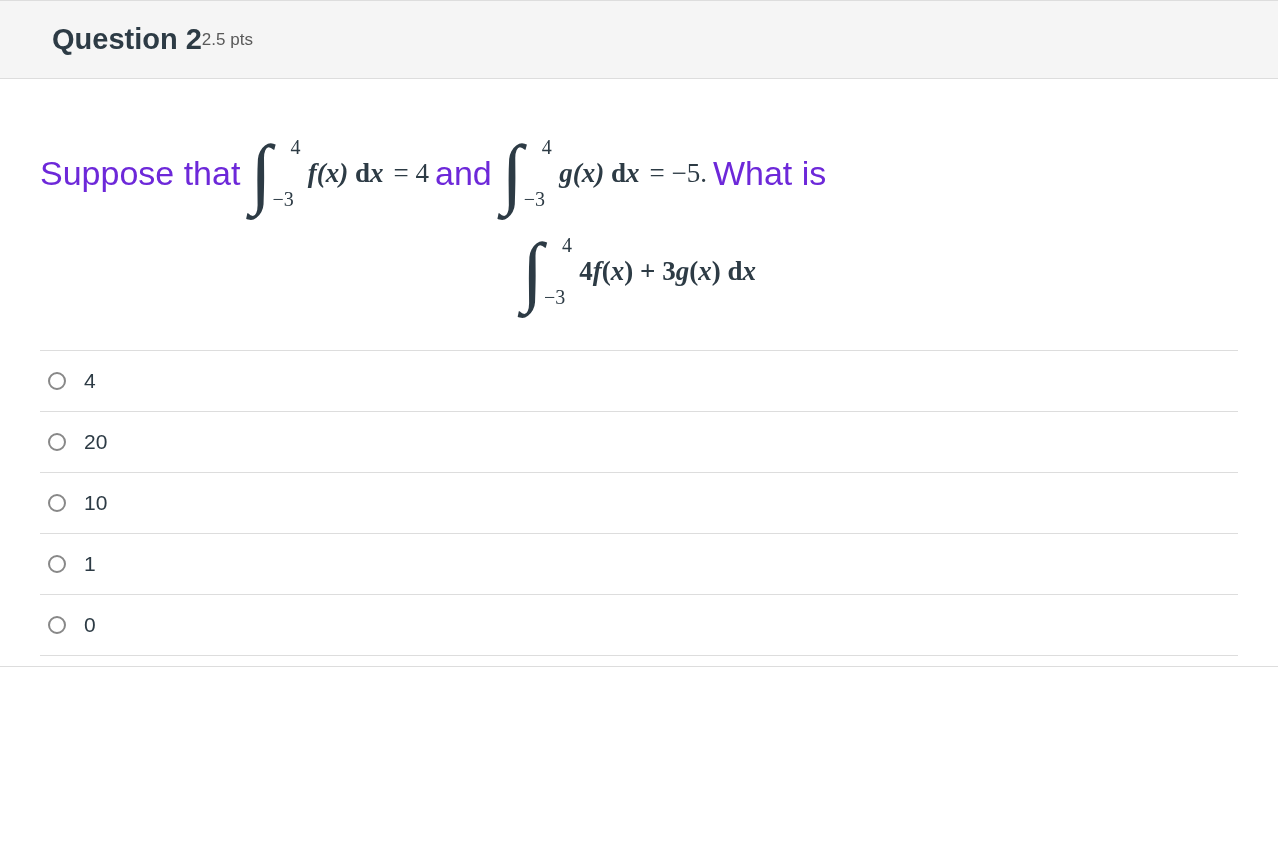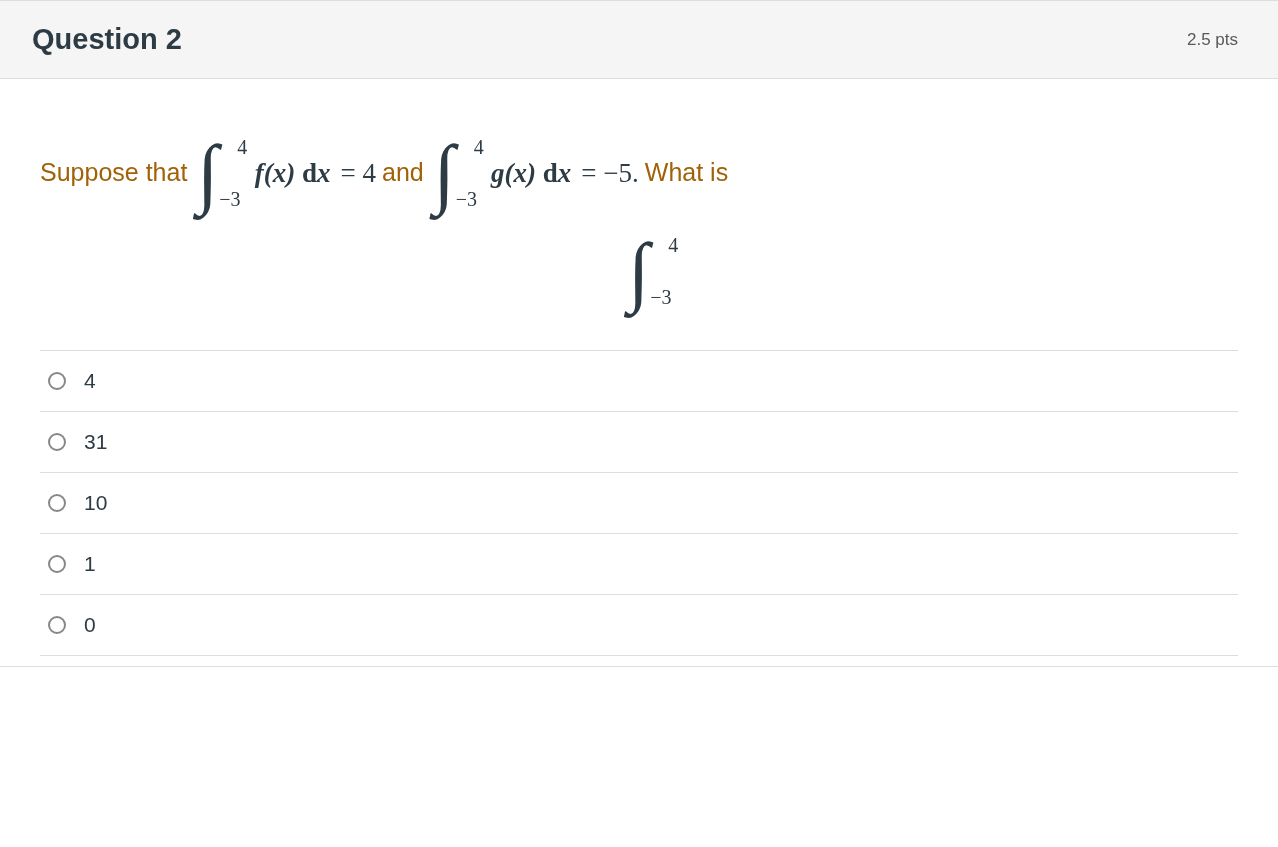--- a/index.html
+++ b/index.html
@@ -12,23 +12,22 @@
   }
   .container {
     width: 1278px;
     border: 1px solid #ddd;
     border-left: none;
     border-right: none;
   }
   .header {
     background: #f5f5f5;
     border-bottom: 1px solid #ddd;
-    padding: 22px 40px 22px 32px;
+    padding: 22px 40px 22px 52px;
     display: flex;
-    justify-content: space-between;
     align-items: center;
   }
   .q-title {
     font-size: 29px;
     font-weight: 700;
     color: #2d3b45;
   }
   .q-points {
     font-size: 17px;
     color: #595959;
@@ -46,22 +45,22 @@
     align-items: center;
     flex-wrap: wrap;
     gap: 6px;
   }
   .math-line.centered {
     justify-content: center;
     margin-top: 20px;
     margin-bottom: 40px;
   }
   .txt {
-    font-size: 25px;
-    color: #a16207;
+    font-size: 34px;
+    color: #6d28d9;
   }
   .integral {
     display: inline-flex;
     align-items: center;
     position: relative;
     margin: 0 4px;
   }
   .int-sign {
     position: relative;
     font-size: 78px;
@@ -162,33 +161,34 @@
         <span class="eqrest"> = −5.</span>
 
         <span class="txt">  What is</span>
       </div>
 
       <div class="math-line centered">
         <span class="integral">
           <span class="int-sign">∫</span>
           <span class="int-upper">4</span>
           <span class="int-lower">−3</span>
+          <span class="integrand"><span class="rm">4</span>f<span class="rm">(</span>x<span class="rm">) + 3</span>g<span class="rm">(</span>x<span class="rm">)</span><span class="rm"> d</span>x</span>
         </span>
       </div>
 
     </div>
 
     <div class="answers">
       <label class="answer-row">
         <input type="radio" name="q2" class="radio" style="">
         <span class="answer-label">4</span>
       </label>
       <label class="answer-row">
         <input type="radio" name="q2" class="radio" style="">
-        <span class="answer-label">31</span>
+        <span class="answer-label">20</span>
       </label>
       <label class="answer-row">
         <input type="radio" name="q2" class="radio" style="">
         <span class="answer-label">10</span>
       </label>
       <label class="answer-row">
         <input type="radio" name="q2" class="radio" style="">
         <span class="answer-label">1</span>
       </label>
       <label class="answer-row">

